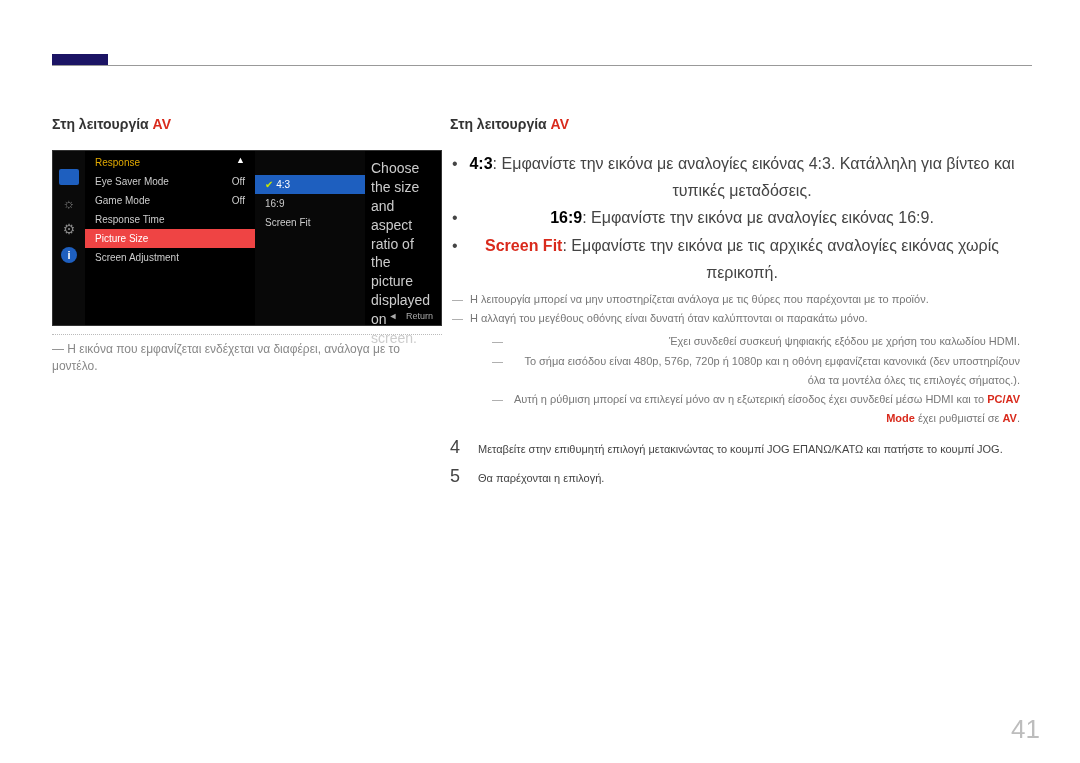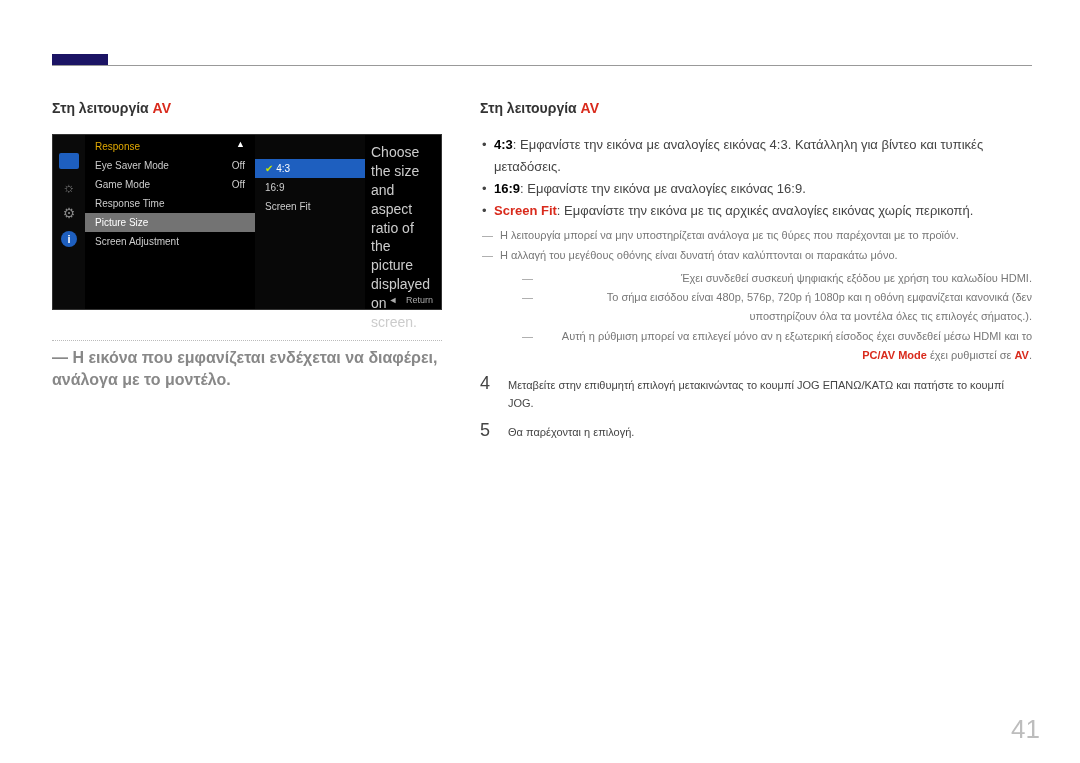--- a/index.html
+++ b/index.html
@@ -29,25 +29,25 @@
   .topbar-line {
     position: absolute;
     left: 0;
     bottom: 0;
     width: 980px;
     border-bottom: 1px solid #999;
   }
 
   .page {
     position: absolute;
-    top: 100px;
+    top: 116px;
     left: 52px;
     width: 980px;
     display: flex;
-    gap: 38px;
+    gap: 8px;
   }
 
   .leftcol { width: 390px; }
   .rightcol { width: 570px; }
 
   .section-heading {
     font-size: 14px;
     font-weight: bold;
     color: #333;
     margin-bottom: 18px;
@@ -78,47 +78,47 @@
   .osd-icon.monitor { background: #1e5fbf; border-radius:2px; }
   .osd-icon.sun::before { content:"☼"; color:#888; font-size:14px; }
   .osd-icon.gear::before { content:"⚙"; color:#888; font-size:14px; }
   .osd-icon.info { background:#1e5fbf; border-radius:50%; width:16px;height:16px; color:#fff; font-weight:bold; font-size:11px; line-height:16px; text-align:center; }
 
   .osd-main { flex:1; display:flex; }
   .osd-list { width: 170px; padding: 6px 0; position:relative; }
   .osd-title { color:#e0a800; font-size:10px; padding:0 10px 4px; }
   .osd-arrow-up { position:absolute; right:10px; top:4px; color:#fff; font-size:9px; }
   .osd-item { display:flex; justify-content:space-between; padding:4px 10px; font-size:10px; color:#ccc; }
-  .osd-item.selected { background:#737373; color:#fff; }
+  .osd-item.selected { background:#ef4444; color:#fff; }
   .osd-sub { width:110px; background:#080808; padding:24px 0 0; }
   .osd-sub-item { padding:4px 10px; font-size:10px; color:#ccc; }
   .osd-sub-item.selected { background:#1e5fbf; color:#fff; }
   .osd-sub-item.selected::before { content:"✔ "; color:#c9e800; }
   .osd-desc { width:76px; padding:8px 6px; font-size:14px; color:#ccc; line-height:1.35; }
   .osd-footer { position:absolute; bottom:4px; right:8px; font-size:9px; color:#aaa; }
   .osd-footer .tri { margin-right:6px; }
 
   .caption {
-    font-size: 16px;
+    font-size: 12px;
     color: #888;
-    margin-top: 30px;
+    margin-top: 8px;
     padding-top: 6px;
     border-top: 1px dotted #bbb;
     line-height:1.4;
-    font-weight:bold;
   }
 
   
   .bullets { list-style:none; padding:0; margin:0; }
   .bullets > li {
-    font-size: 13px;
+    font-size: 16px;
     color: #444;
     line-height: 1.7;
     padding-left: 14px;
     position: relative;
+    text-align: center;
   }
   .bullets > li::before {
     content: "•";
     position: absolute;
     left: 2px;
     color: #444;
   }
   .bullets .label { color:#d92a1c; font-weight:bold; }
   .bullets .label-blk { color:#000; font-weight:bold; }
 

